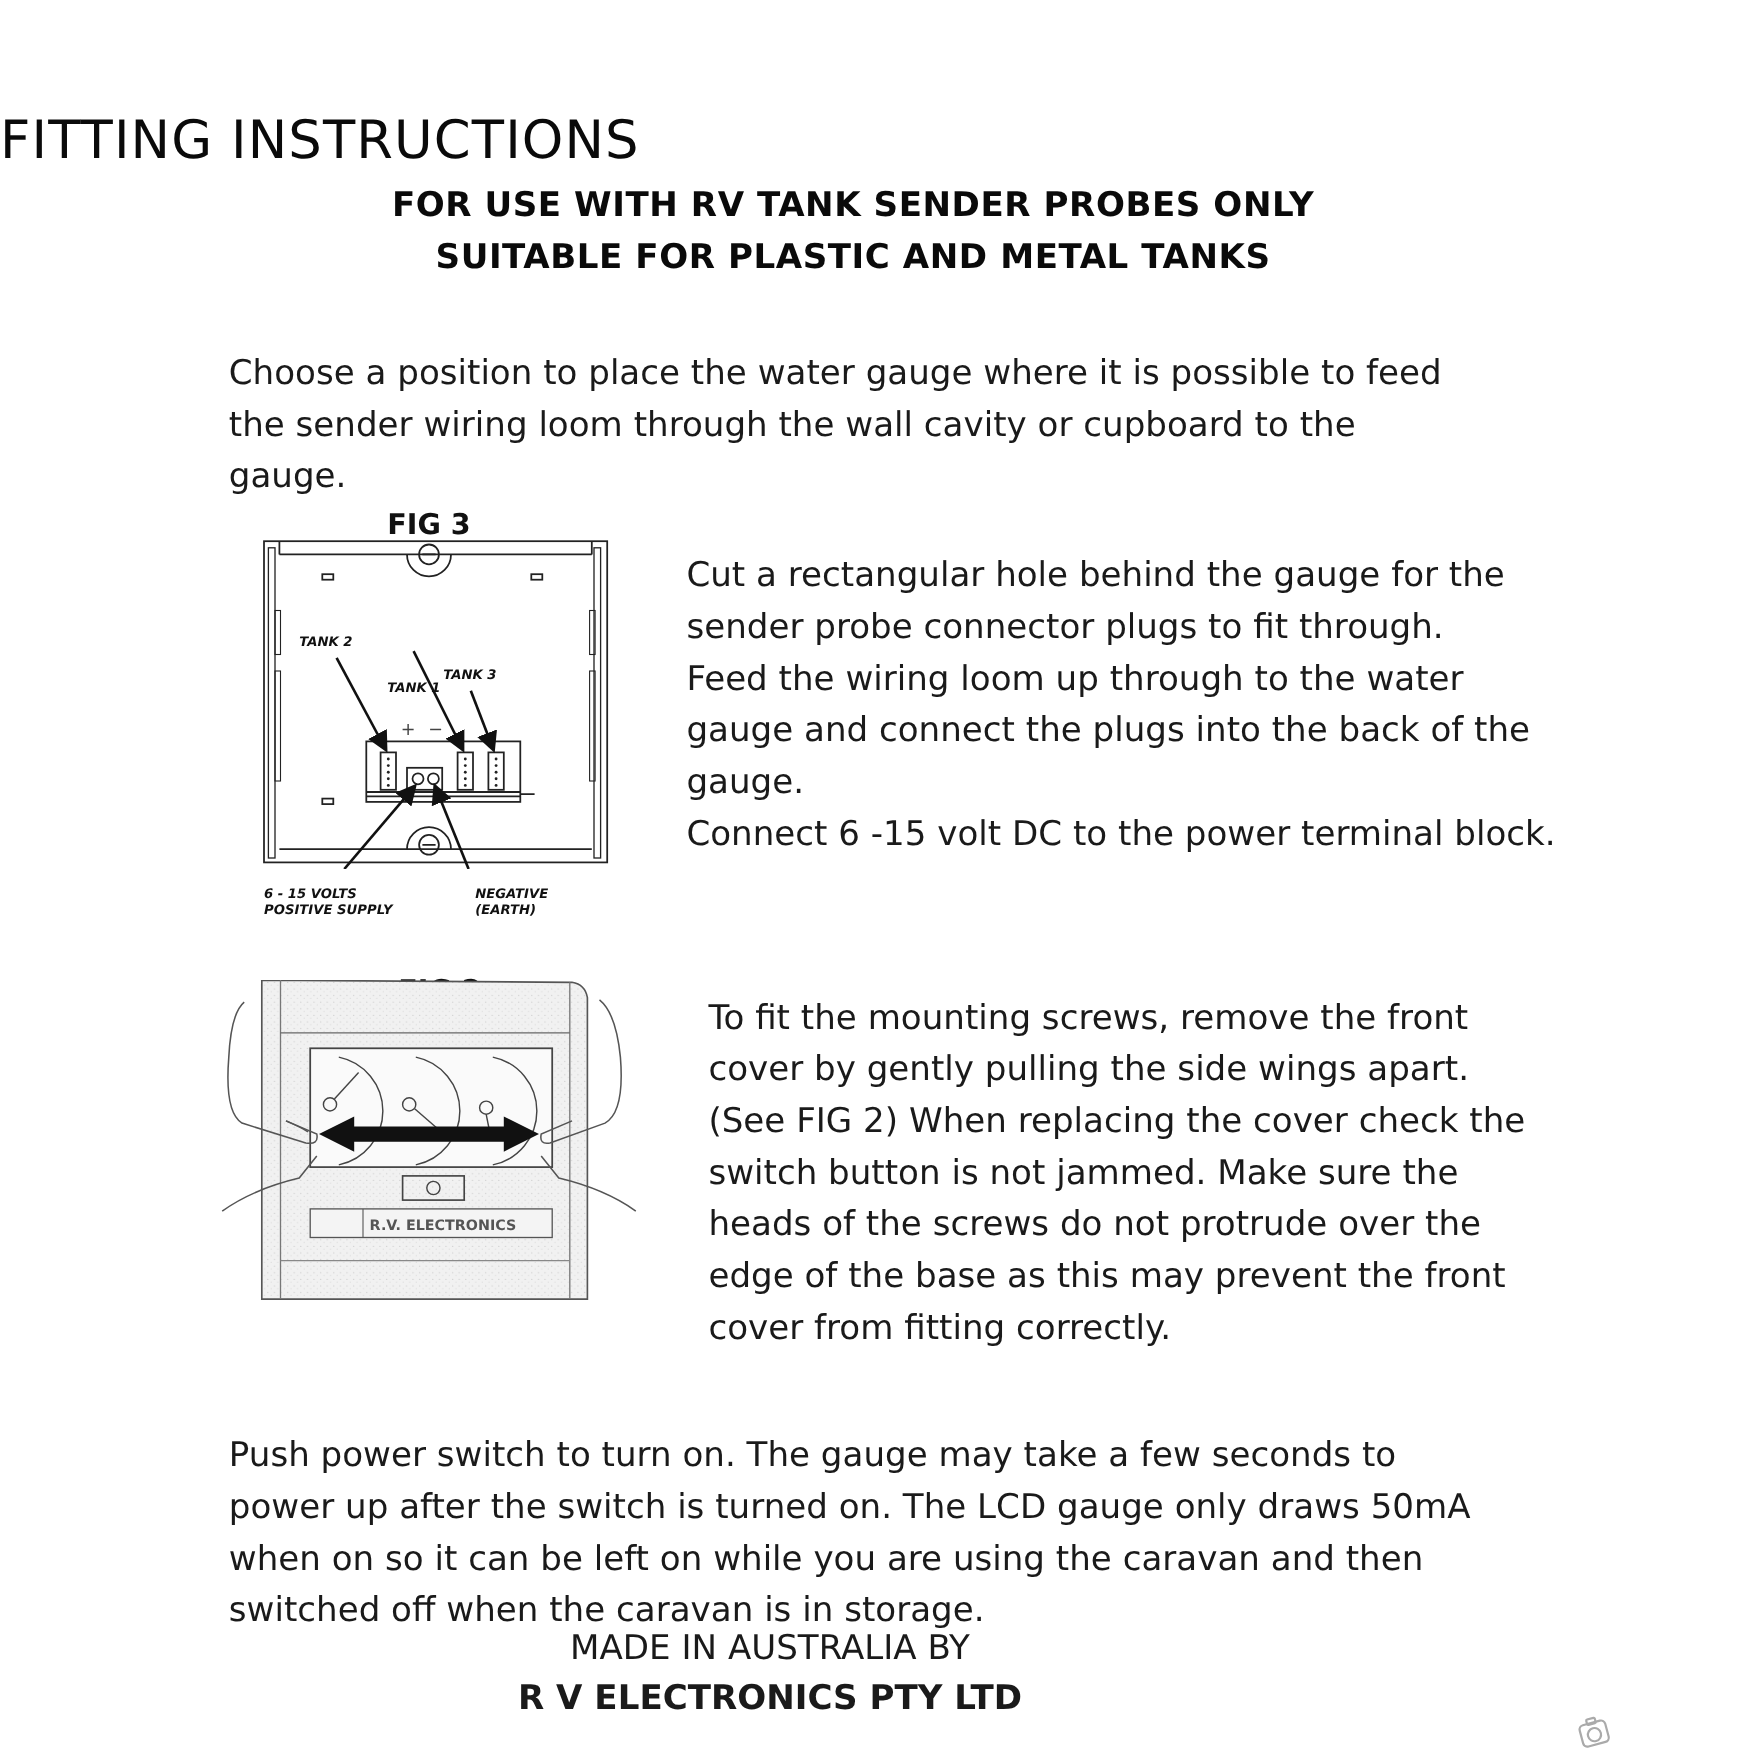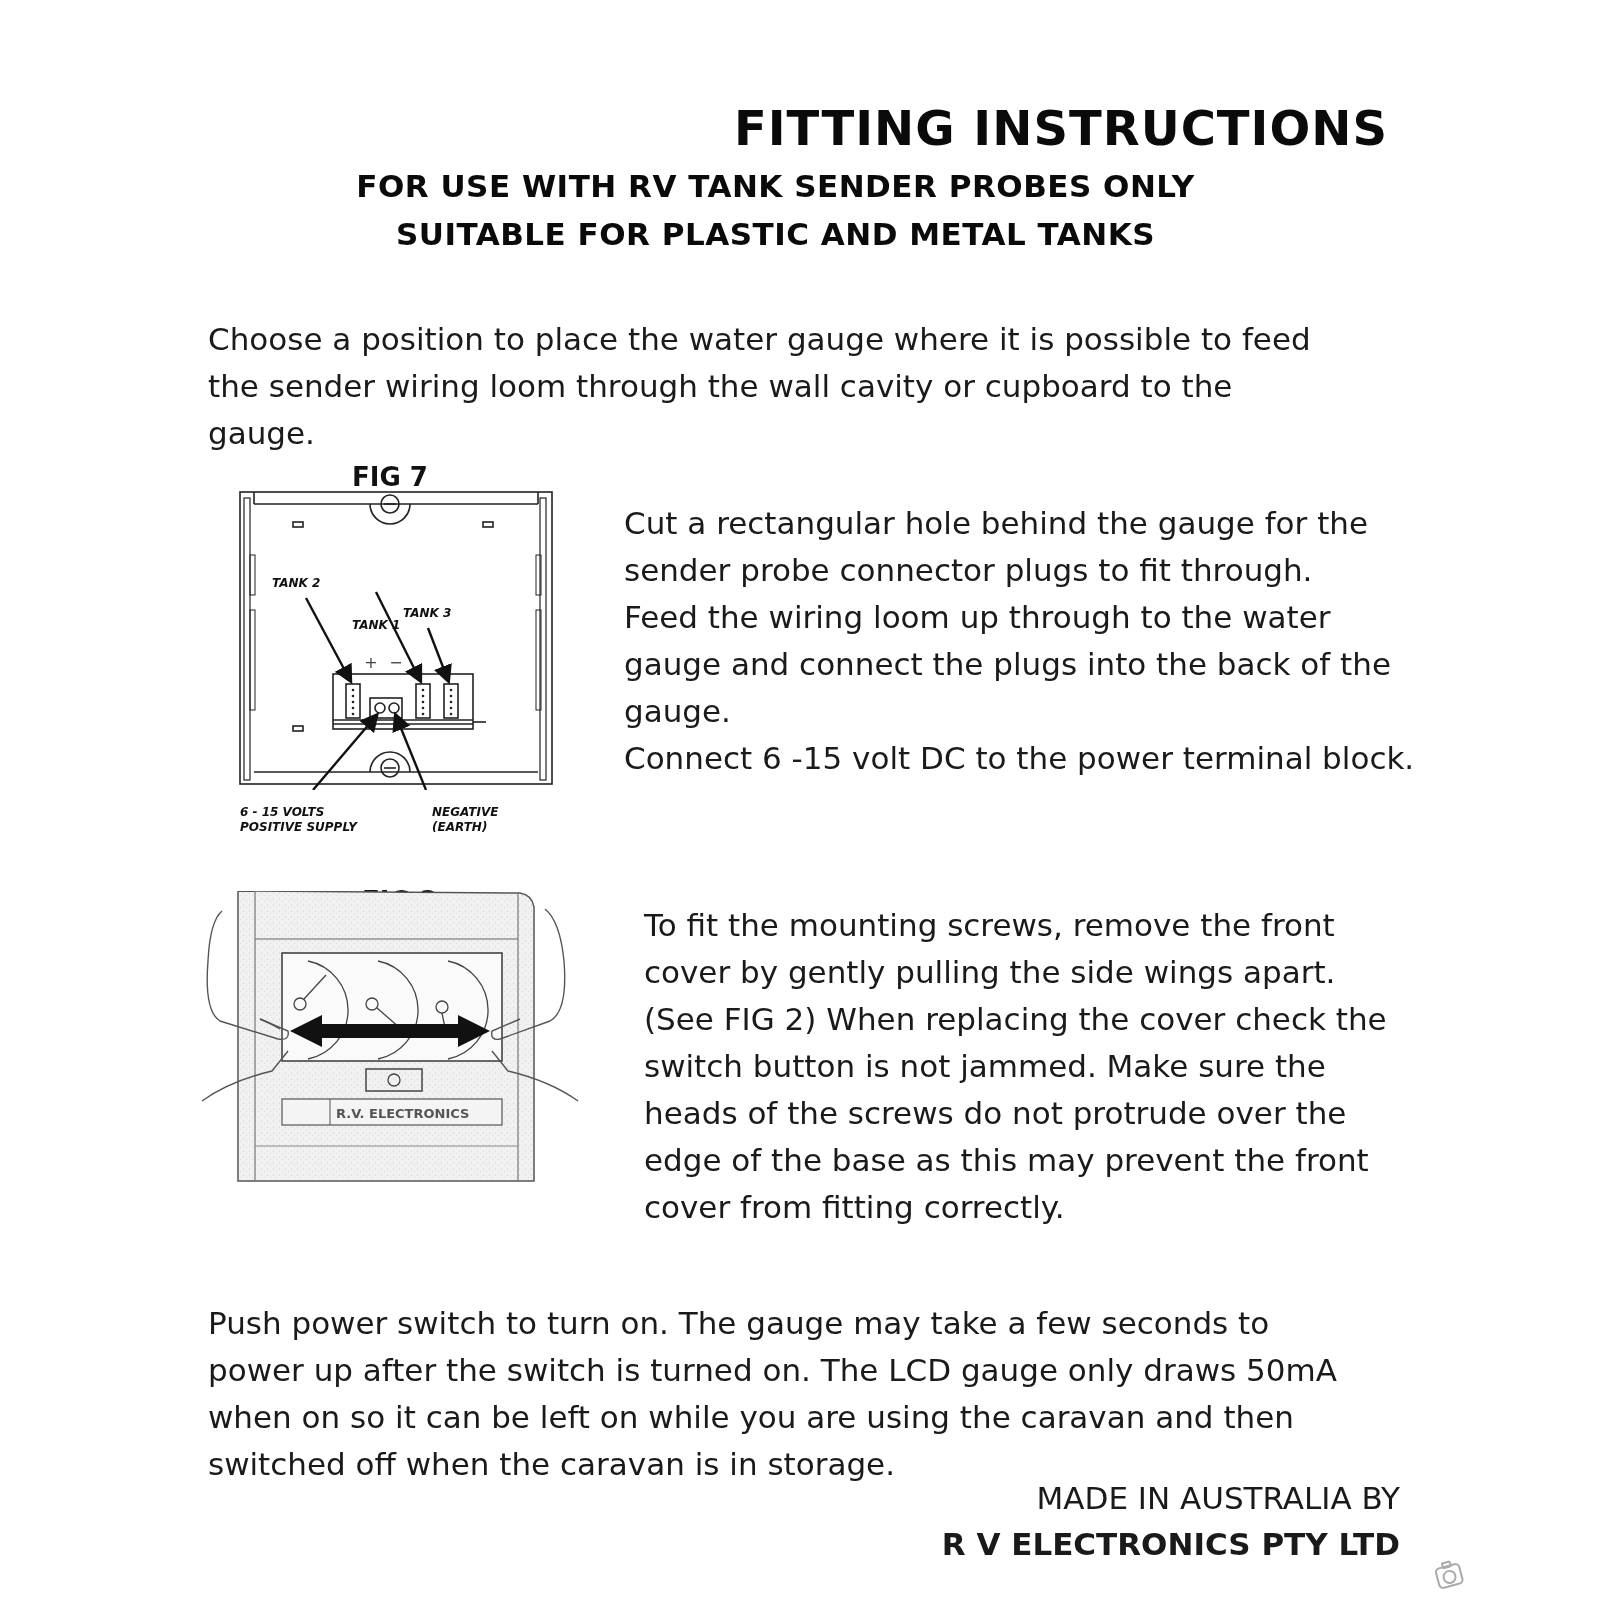--- a/index.html
+++ b/index.html
@@ -1,57 +1,57 @@
 <!DOCTYPE html>
 <html><head>
 <meta charset="utf-8">
 <style>
   html, body { margin: 0; padding: 0; background: #ffffff; }
   body { width: 1600px; height: 1600px; position: relative; overflow: hidden; color: #111; }
   .abs { position: absolute; }
   .title {
-    left: 0; width: 1388px; top: 100px; text-align: right;
-    font-family: "DejaVu Sans", sans-serif; font-weight: bold; font-size: 48px;
+    left: 0; width: 1388px; top: 100px; text-align: left;
+    font-family: "DejaVu Sans", sans-serif; font-weight: normal; font-size: 48px;
     letter-spacing: 1px; color: #0a0a0a;
   }
   .subtitle {
     left: 0; width: 1551px; text-align: center;
     font-family: "DejaVu Sans", sans-serif; font-weight: bold; font-size: 31px;
     color: #0a0a0a; letter-spacing: 0.5px;
   }
   .para {
     font-family: "DejaVu Sans", sans-serif; font-size: 31px; line-height: 47px;
     color: #1a1a1a; white-space: pre-line;
   }
   .fig-label {
     font-family: "DejaVu Sans", sans-serif; font-weight: bold; font-size: 26px; color: #111;
   }
   .footer-line {
-    left: 0; width: 1400px; text-align: right;
+    left: 0; width: 1400px; text-align: center;
     font-family: "DejaVu Sans", sans-serif; font-size: 31px; color: #1a1a1a;
   }
   .footer-bold { font-weight: bold; }
   .callout {
     font-family: "DejaVu Sans", sans-serif; font-weight: bold; font-style: italic;
     font-size: 12px; color: #111; line-height: 15px; white-space: pre-line;
   }
   svg text { font-family: "DejaVu Sans", sans-serif; }
 </style>
 </head>
 <body>
 
 <div class="abs title">FITTING INSTRUCTIONS</div>
 <div class="abs subtitle" style="top:168px;">FOR USE WITH RV TANK SENDER PROBES ONLY</div>
 <div class="abs subtitle" style="top:216px;">SUITABLE FOR PLASTIC AND METAL TANKS</div>
 
 <div class="abs para" style="left:208px; top:316px; width:1200px;">Choose a position to place the water gauge where it is possible to feed
 the sender wiring loom through the wall cavity or cupboard to the
 gauge.</div>
 
-<div class="abs fig-label" style="left:352px; top:462px;">FIG 7</div>
+<div class="abs fig-label" style="left:352px; top:462px;">FIG 3</div>
 
 <div class="abs" style="left:238px; top:490px; width:320px; height:300px;">
   <svg width="320" height="300" viewBox="0 0 320 300">
     <g fill="none" stroke="#222" stroke-width="1.6">
 
       <rect x="2" y="2" width="312" height="292"></rect>
       <line x1="16" y1="2" x2="16" y2="14"></line>
       <line x1="16" y1="14" x2="300" y2="14"></line>
       <line x1="300" y1="14" x2="300" y2="2"></line>
       <line x1="16" y1="282" x2="300" y2="282"></line>

